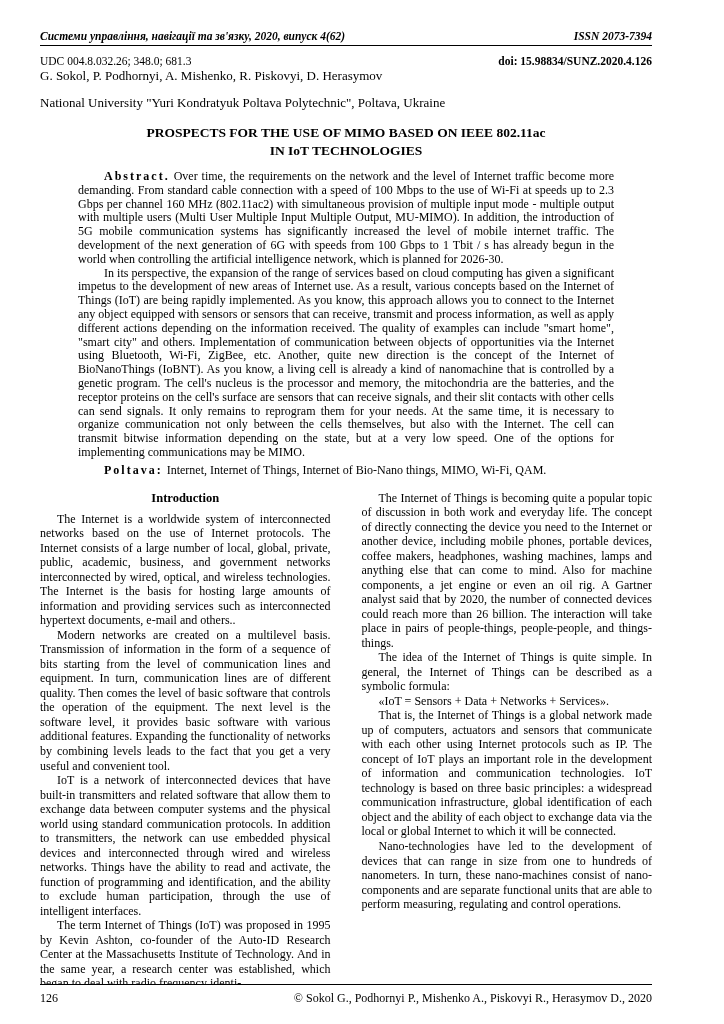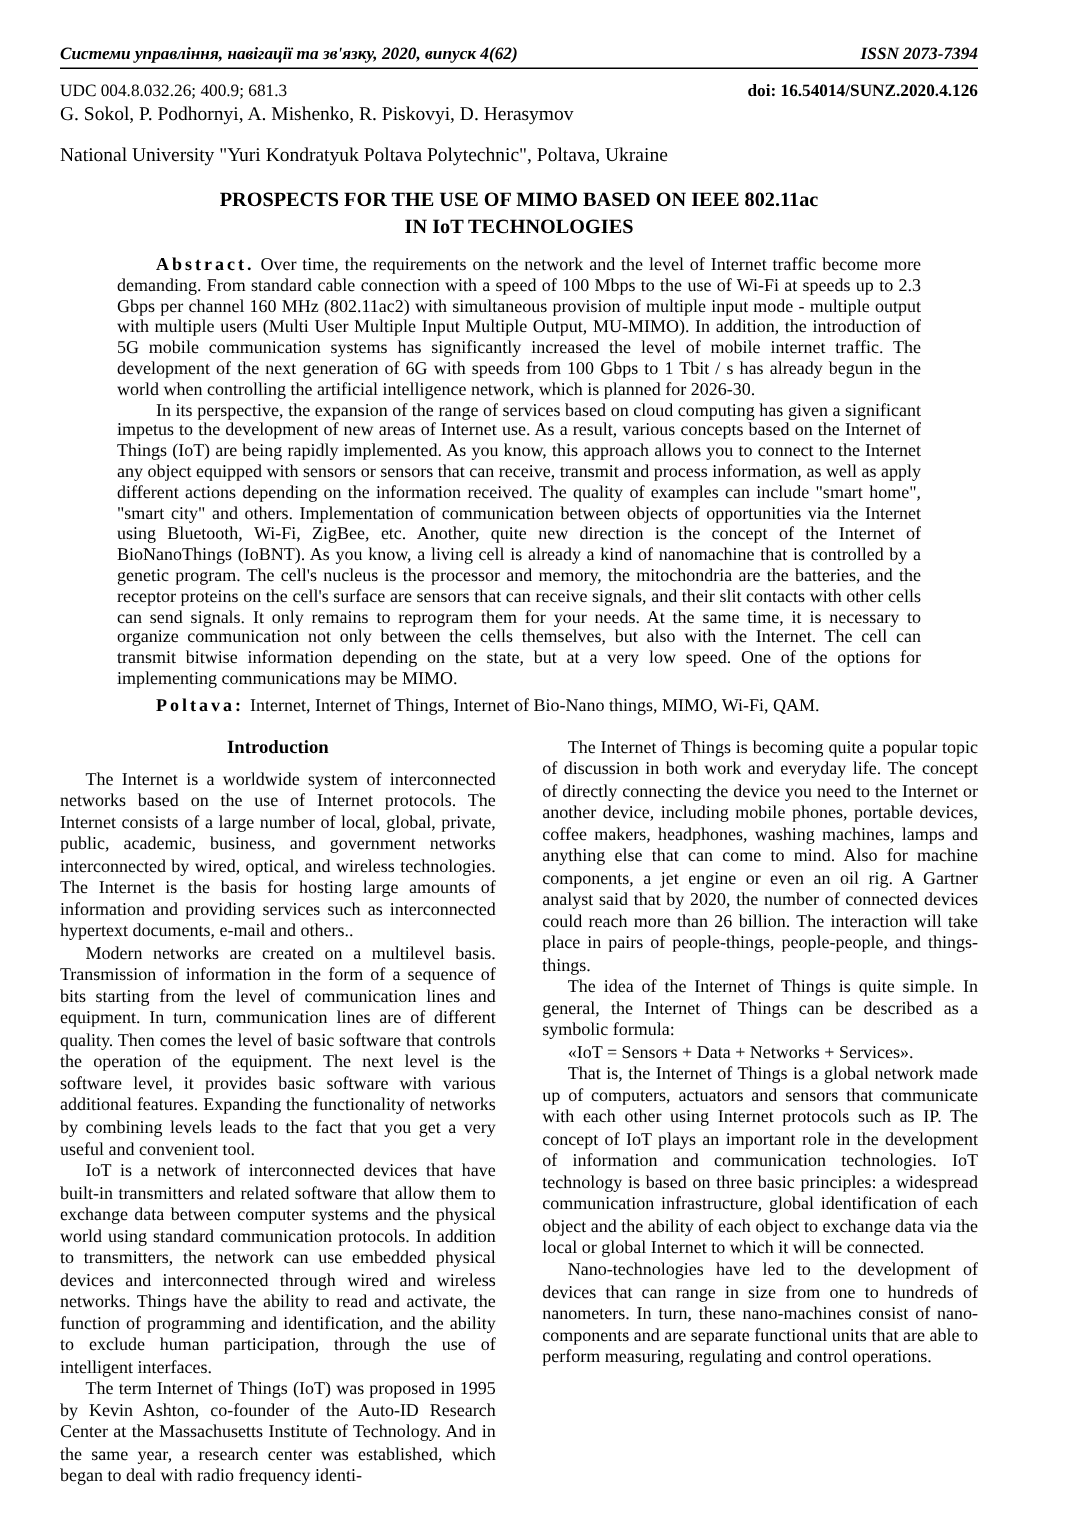--- a/index.html
+++ b/index.html
@@ -45,22 +45,22 @@
 
 <div class="page">
 
   <header>
     <div class="journal-line">
       <span>Системи управління, навігації та зв'язку, 2020, випуск 4(62)</span>
       <span>ISSN 2073-7394</span>
     </div>
     <div class="header-rule"></div>
     <div class="udc-line">
-      <span>UDC 004.8.032.26; 400.9; 681.3</span>
-      <span class="doi">doi: 16.54014/SUNZ.2020.4.126</span>
+      <span>UDC 004.8.032.26; 348.0; 681.3</span>
+      <span class="doi">doi: 15.98834/SUNZ.2020.4.126</span>
     </div>
   </header>
 
   <div class="authors">G. Sokol, P. Podhornyi, A. Mishenko, R. Piskovyi, D. Herasymov</div>
   <div class="affiliation">National University "Yuri Kondratyuk Poltava Polytechnic", Poltava, Ukraine</div>
 
   <h1 class="title">
     <span>PROSPECTS FOR THE USE OF MIMO BASED ON IEEE 802.11ac</span><br>
     <span>IN IoT TECHNOLOGIES</span>
   </h1>
@@ -85,14 +85,21 @@
     </div>
     <div class="col">
       <p>The Internet of Things is becoming quite a popular topic of discussion in both work and everyday life. The concept of directly connecting the device you need to the Internet or another device, including mobile phones, portable devices, coffee makers, headphones, washing machines, lamps and anything else that can come to mind. Also for machine components, a jet engine or even an oil rig. A Gartner analyst said that by 2020, the number of connected devices could reach more than 26 billion. The interaction will take place in pairs of people-things, people-people, and things-things.</p>
       <p>The idea of the Internet of Things is quite simple. In general, the Internet of Things can be described as a symbolic formula:</p>
       <p>«IoT = Sensors + Data + Networks + Services».</p>
       <p>That is, the Internet of Things is a global network made up of computers, actuators and sensors that communicate with each other using Internet protocols such as IP. The concept of IoT plays an important role in the development of information and communication technologies. IoT technology is based on three basic principles: a widespread communication infrastructure, global identification of each object and the ability of each object to exchange data via the local or global Internet to which it will be connected.</p>
       <p>Nano-technologies have led to the development of devices that can range in size from one to hundreds of nanometers. In turn, these nano-machines consist of nano-components and are separate functional units that are able to perform measuring, regulating and control operations.</p>
     </div>
   </div>
 
+  <footer class="page-footer">
+    <div class="footer-rule"></div>
+    <div class="footer-line">
+      <span>126</span>
+      <span>©  Sokol G., Podhornyi P., Mishenko A., Piskovyi R., Herasymov D., 2020</span>
+    </div>
+  </footer>
 
 </div>
 
 </body></html>

